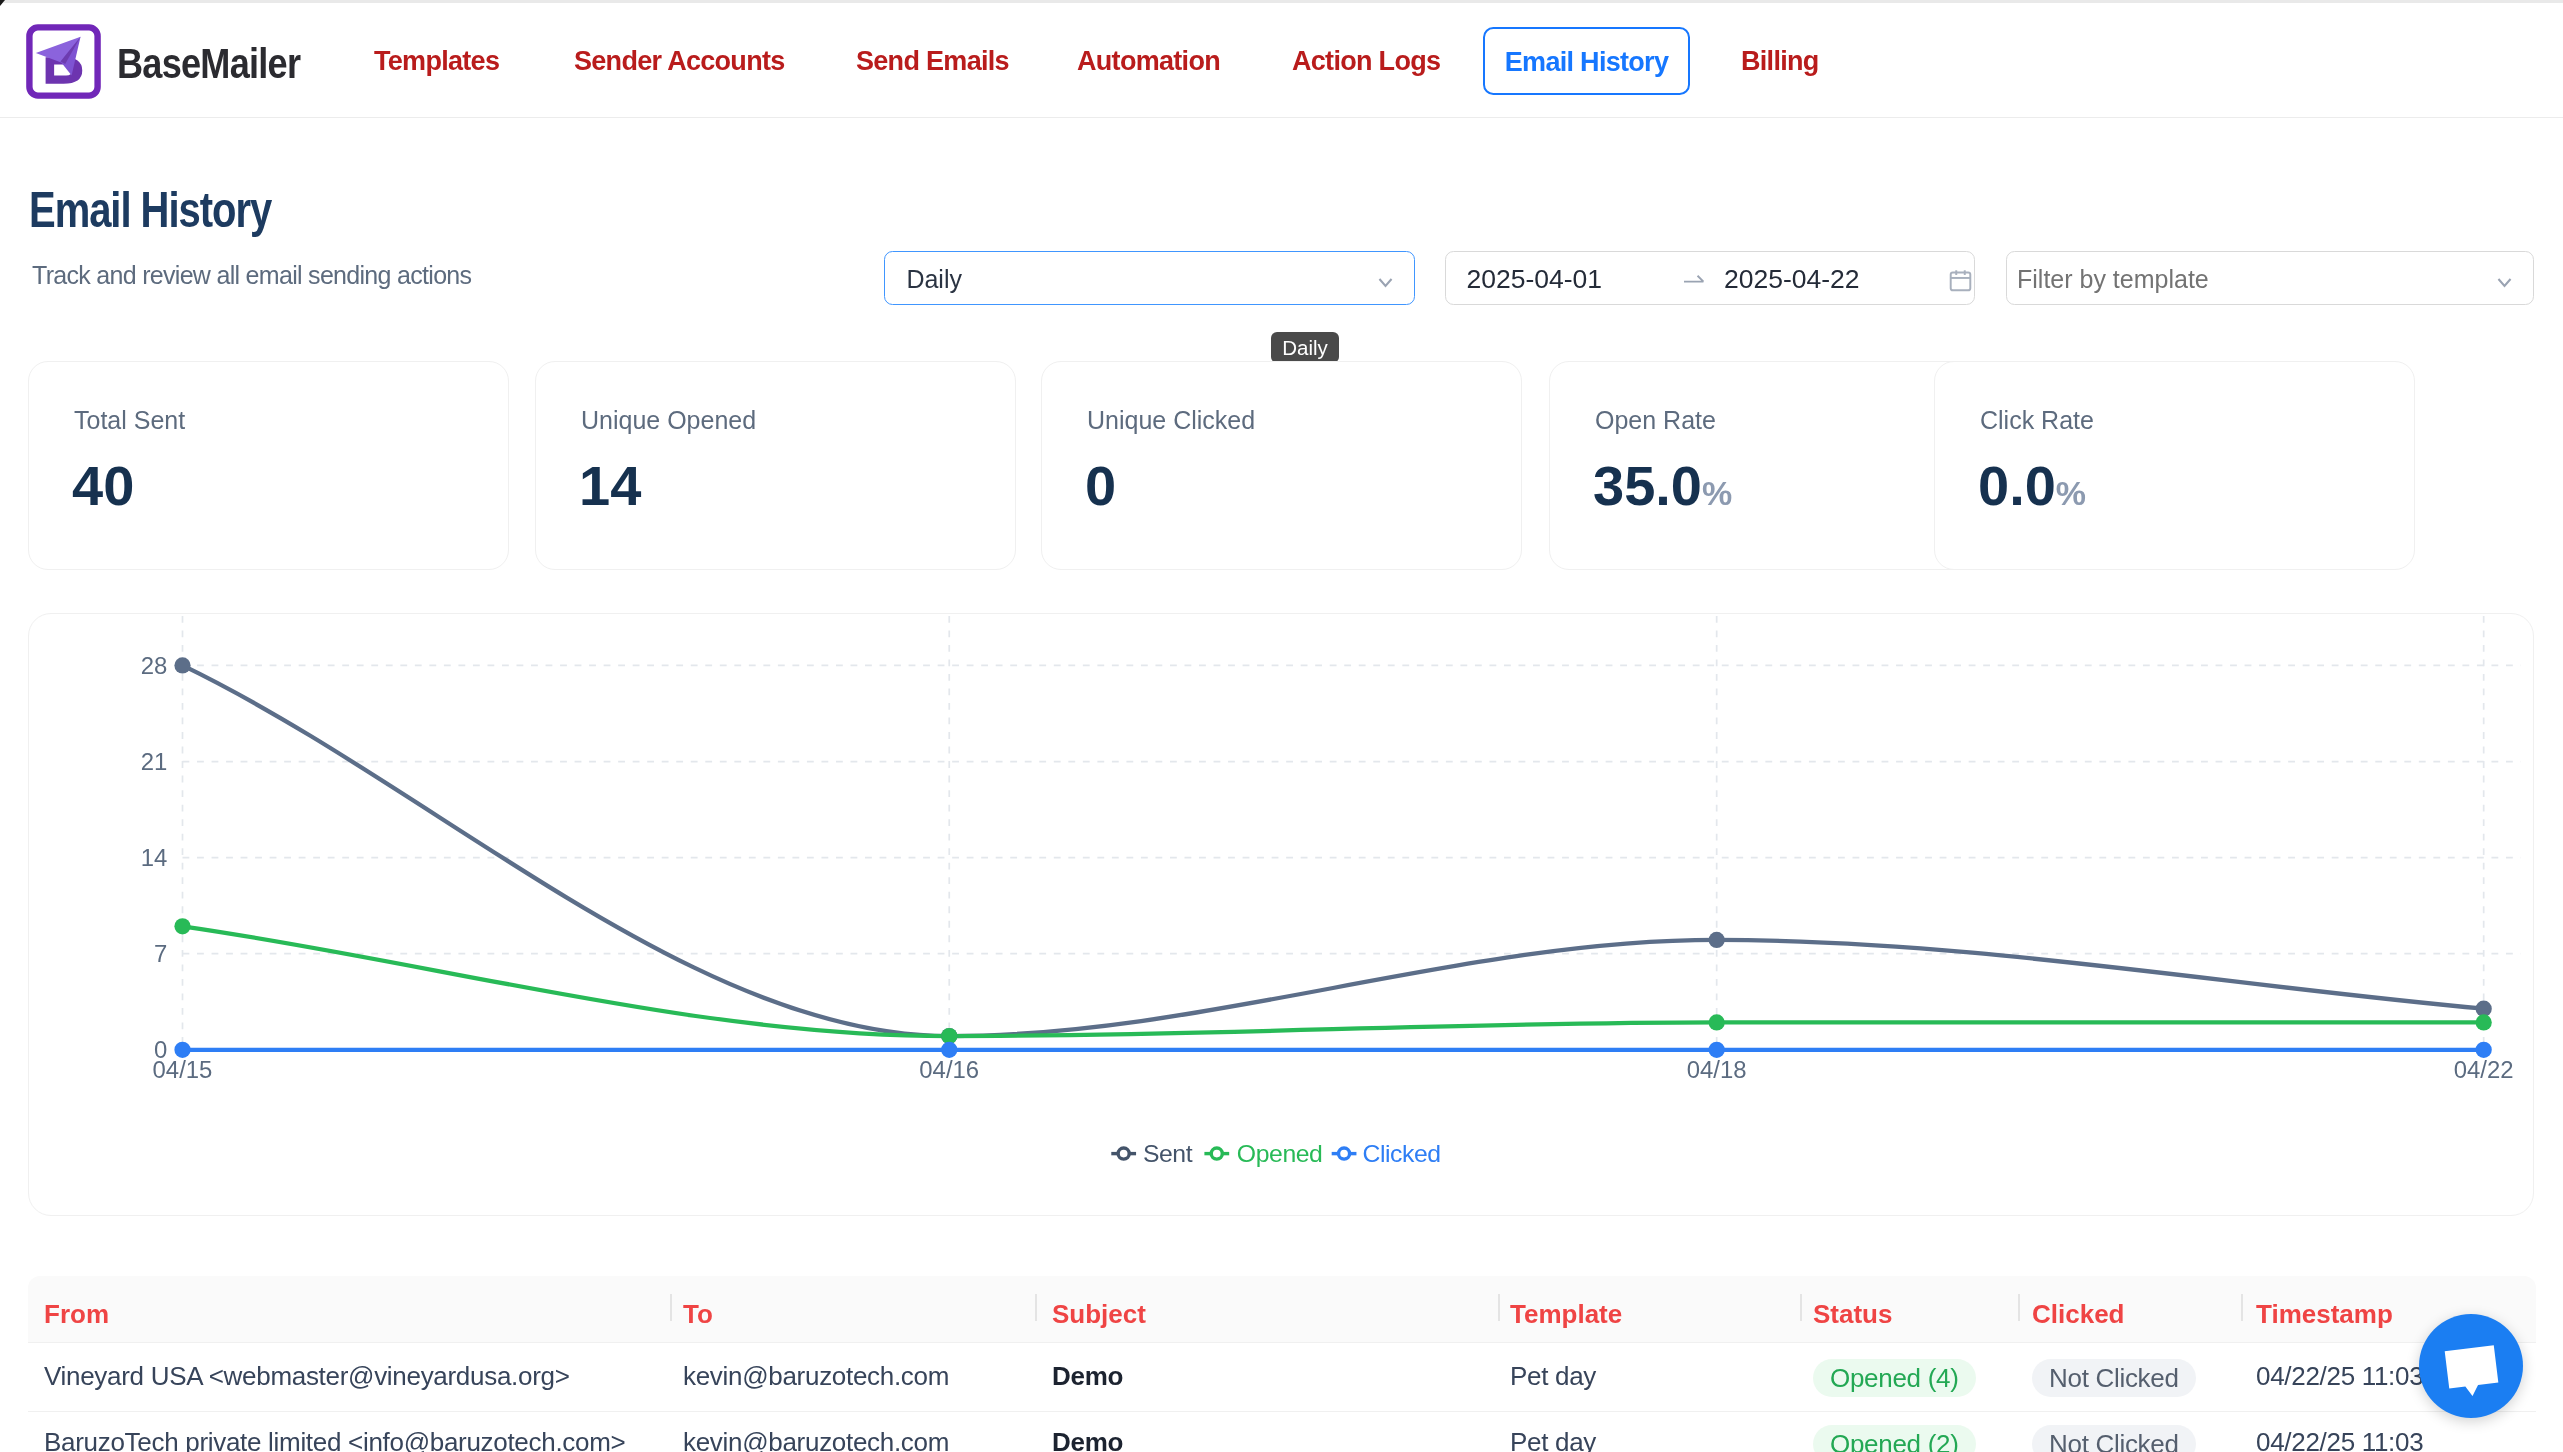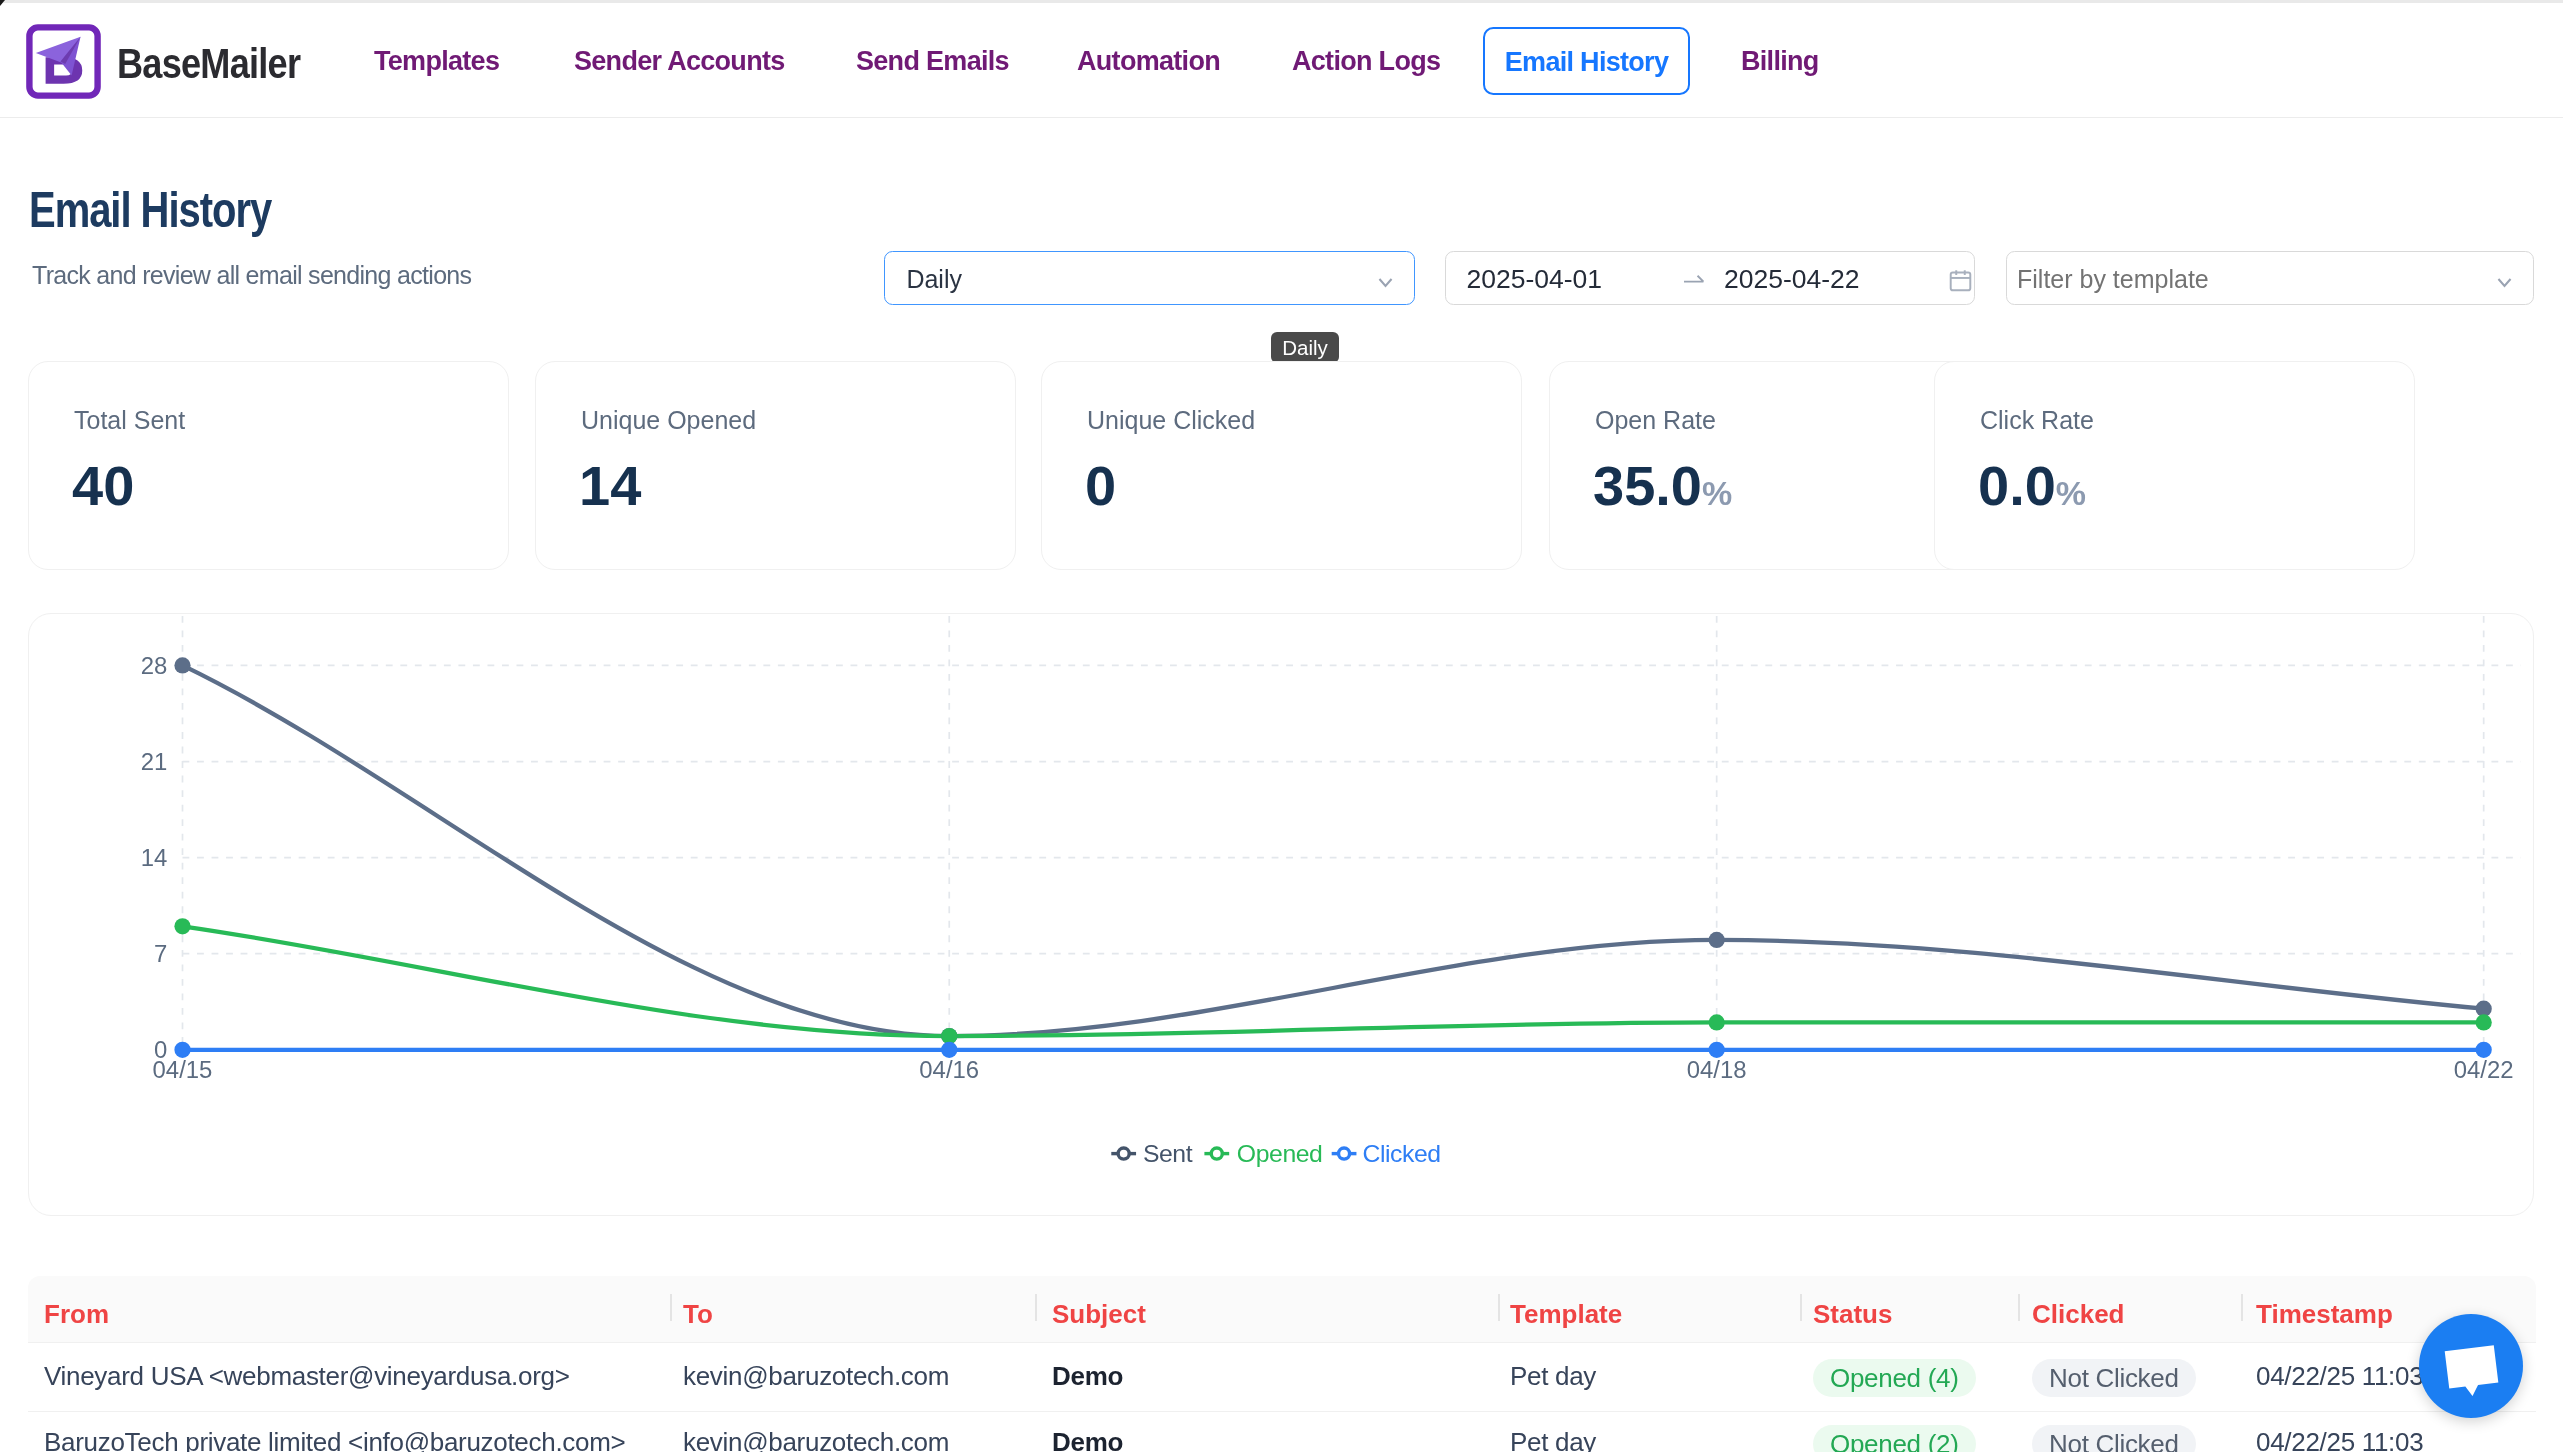--- a/index.html
+++ b/index.html
@@ -4,21 +4,21 @@
 <style>
 * { margin:0; padding:0; box-sizing:border-box; }
 html,body { width:2563px; height:1452px; overflow:hidden; background:#ffffff;
   font-family:"Liberation Sans", sans-serif; }
 .abs { position:absolute; }
 
 
 #header { position:absolute; left:0; top:0; width:2563px; height:118px; background:#fff;
   border-bottom:1.7px solid #ececec; }
 .navitem { position:absolute; top:0; height:118px; line-height:122px; font-size:27px;
-  font-weight:600; color:#701a75; white-space:nowrap; letter-spacing:-0.7px; }
+  font-weight:600; color:#b91c1c; white-space:nowrap; letter-spacing:-0.7px; }
 #brand { position:absolute; left:117px; top:0; height:118px; line-height:127px;
   font-size:43px; font-weight:700; color:#2b2b30; letter-spacing:-0.9px;
   transform:scaleX(0.84); transform-origin:left center; }
 #navbtn { position:absolute; left:1483px; top:26.5px; width:207px; height:68px;
   border:2.6px solid #1677ff; border-radius:10.3px; color:#1677ff; font-size:27px;
   font-weight:600; text-align:center; line-height:67px; letter-spacing:-0.7px; }
 
 
 #title { position:absolute; left:29px; top:181px; font-size:50px; font-weight:800;
   color:#1d3b60; letter-spacing:-1.3px; transform:scaleX(0.8); transform-origin:left top; }

